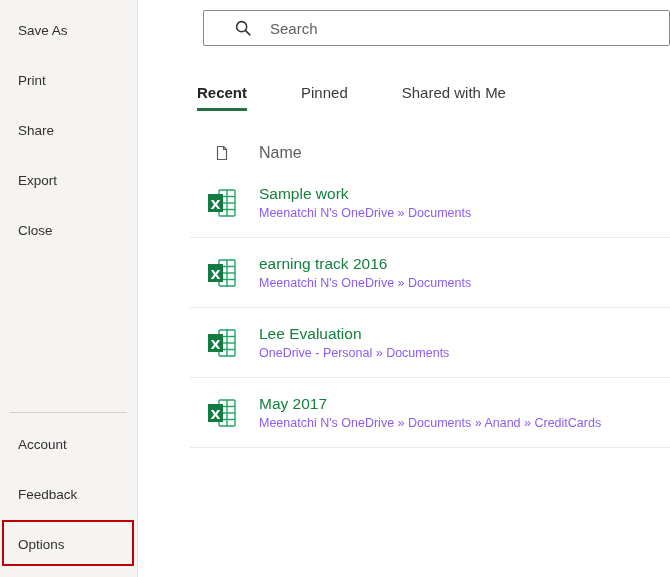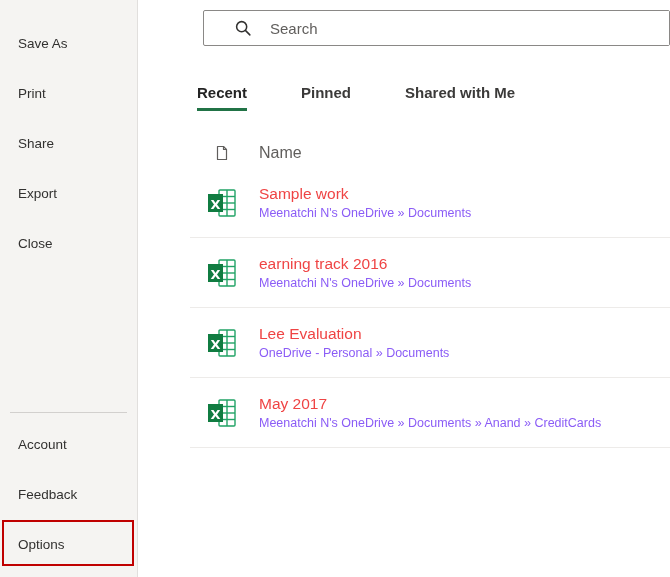--- a/index.html
+++ b/index.html
@@ -13,21 +13,21 @@
     overflow:hidden;
   }
 
   
   .sidebar {
     position:absolute; left:0; top:0; bottom:0;
     width:138px;
     background:#f5f4f2;
     border-right:1px solid #e1dfdd;
     display:flex; flex-direction:column;
-    padding-top:18px; padding-bottom:8px;justify-content:space-between;
+    padding-top:5px; padding-bottom:8px;justify-content:space-between;
   }
   .side-item {
     height:50px;
     display:flex; align-items:center;
     padding-left:18px;
     font-size:13.5px;
     color:#323130;
     cursor:pointer;
   }
   .side-spacer { flex:1; }
@@ -67,21 +67,20 @@
   .tabs {
     position:absolute; top:84px; left:58px;
     display:flex; gap:54px;
   }
   .tab {
     font-size:15px;
     color:#3b3a39;
     padding-bottom:7px;
     cursor:pointer;
     border-bottom:3px solid transparent;
-    font-weight:bold;
   }
   .tab.active {
     font-weight:700;
     color:#242424;
     border-bottom:3px solid var(--tab-underline, #217346);
   }
 
   .file-list { position:absolute; top:138px; left:51px; right:0; }
   .list-header {
     display:flex; align-items:center;
@@ -90,21 +89,21 @@
     font-size:16px; color:#605e5c;
   }
   .file-row {
     height:70px;
     display:flex; align-items:center;
     padding-left:16px; gap:21px;
     border-bottom:1px solid #edebe9;
     cursor:pointer;
   }
   .file-text { display:flex; flex-direction:column; gap:3px; }
-  .file-title { font-size:15.5px; color:#ef4444; }
+  .file-title { font-size:15.5px; color:#15803d; }
   .file-loc { font-size:12.5px; color:#8b5cf6; }
 
   .xl-front { fill:var(--excel-green, #107C41); }
   .xl-line  { stroke:var(--excel-green-light, #21A366); }
 </style>
 </head>
 <body>
 
 <div class="screen">
 

